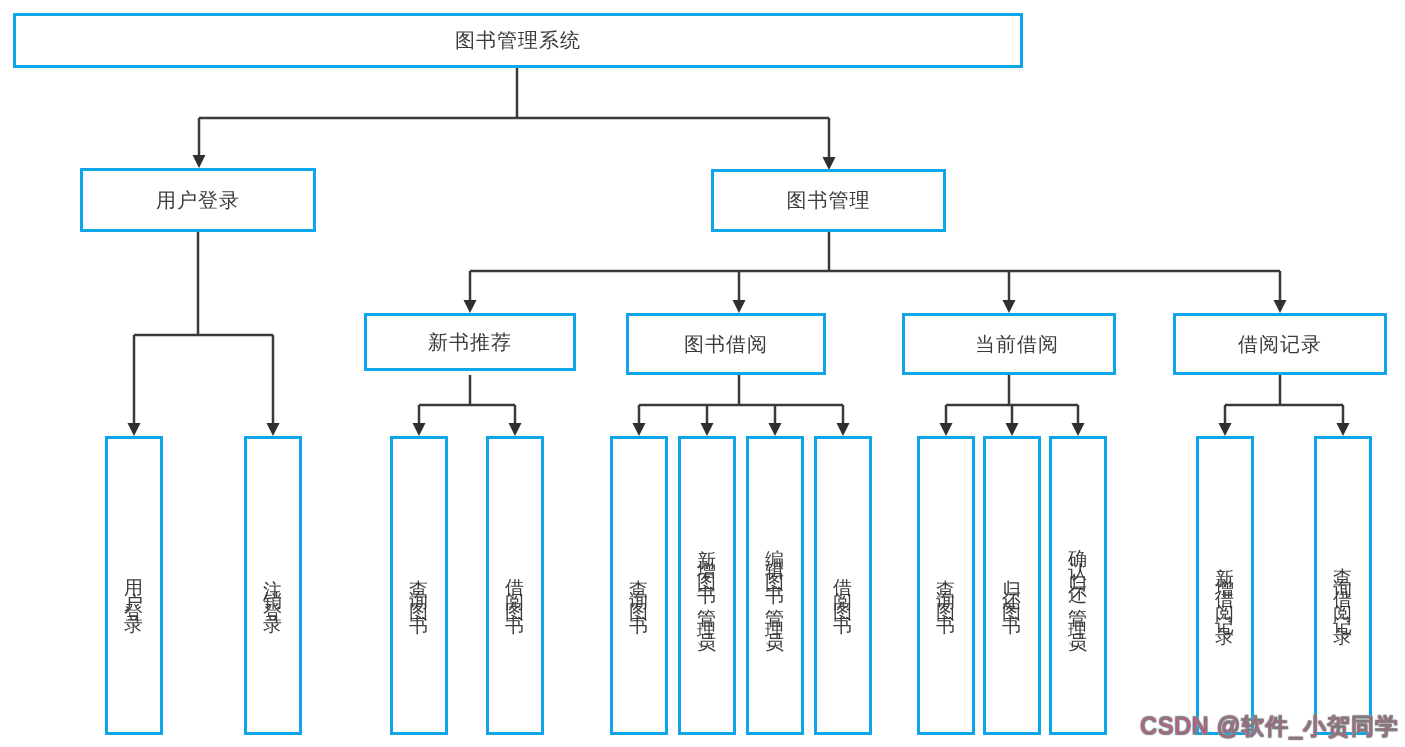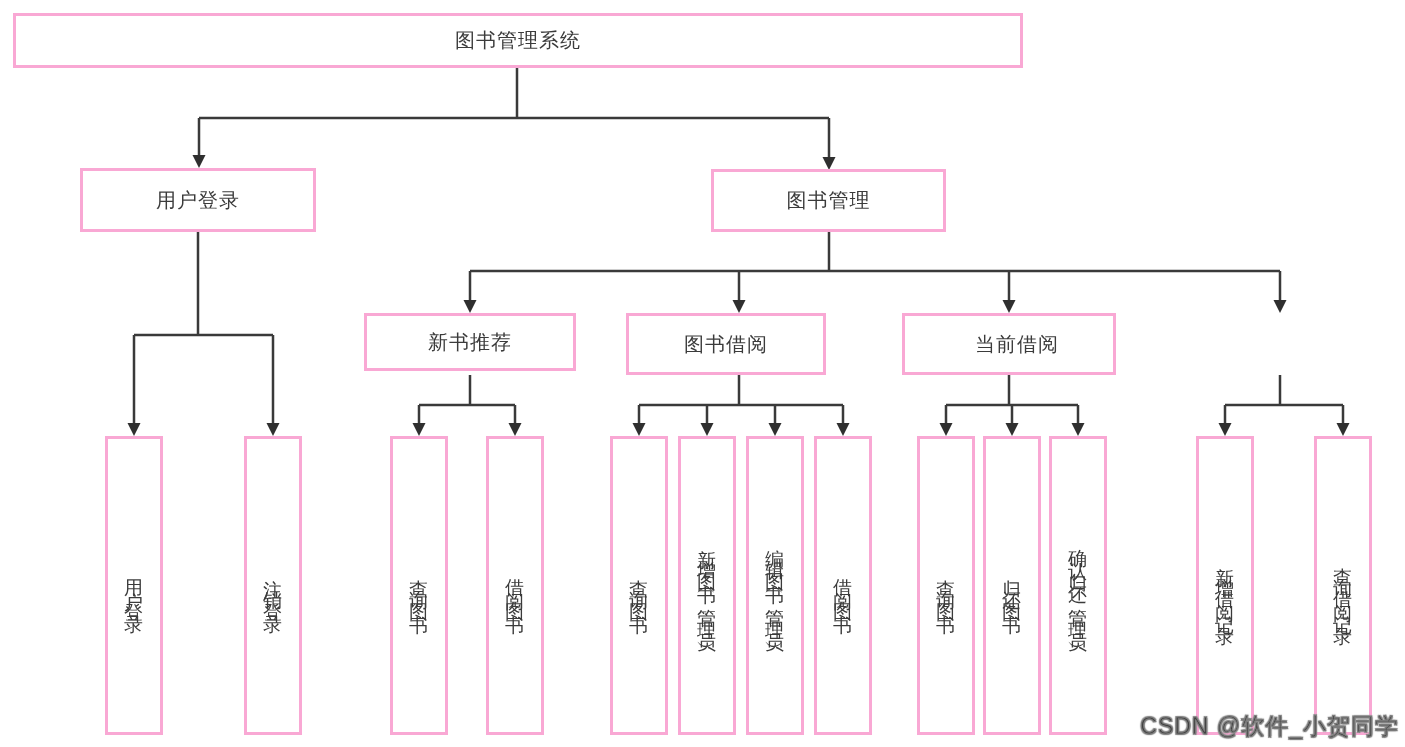--- a/index.html
+++ b/index.html
@@ -7,39 +7,39 @@
     position:relative;
     width:1405px;height:747px;
     background:#ffffff;
     font-family:"Liberation Sans",sans-serif;
     overflow:hidden;
   }
   #wires{position:absolute;left:0;top:0;width:1405px;height:747px;}
   .box{
     position:absolute;
     box-sizing:border-box;
-    border:3px solid #f9a8d4;
+    border:3px solid #0ea5e9;
     background:#ffffff;
     display:flex;align-items:center;justify-content:center;
     color:#3b3b3b;
   }
   .box-h{font-size:20px;letter-spacing:1px;}
   .box-v{
     writing-mode:vertical-rl;
     font-size:19px;
     letter-spacing:12px;
     line-height:1;
     padding-top:4px;
   }
   #watermark{
     position:absolute;
     right:6px;bottom:5px;
     font-size:23px;
     letter-spacing:1px;
-    color:#404040;
+    color:#ec4899;
     -webkit-text-stroke:1px #7a7a7a;
     text-shadow:1px 1px 1px #8a8a8a, -1px -1px 1px #9a9a9a, 1px -1px 1px #9a9a9a, -1px 1px 1px #9a9a9a;
     white-space:nowrap;
   }
 </style>
 </head>
 <body>
 
 <div id="stage">
 
@@ -84,20 +84,21 @@
   </svg>
 
   <div class="box box-h" style="left:13px;top:13px;width:1010px;height:55px;">图书管理系统</div>
 
   <div class="box box-h" style="left:80px;top:168px;width:236px;height:64px;">用户登录</div>
   <div class="box box-h" style="left:711px;top:169px;width:235px;height:63px;">图书管理</div>
 
   <div class="box box-h" style="left:364px;top:313px;width:212px;height:58px;">新书推荐</div>
   <div class="box box-h" style="left:626px;top:313px;width:200px;height:62px;">图书借阅</div>
   <div class="box box-h" style="left:902px;top:313px;width:214px;height:62px;padding-left:16px;">当前借阅</div>
+  <div class="box box-h" style="left:1173px;top:313px;width:214px;height:62px;">借阅记录</div>
 
   <div class="box box-v" style="left:105px;top:436px;width:58px;height:299px;">用户登录</div>
   <div class="box box-v" style="left:244px;top:436px;width:58px;height:299px;">注销登录</div>
 
   <div class="box box-v" style="left:390px;top:436px;width:58px;height:299px;">查询图书</div>
   <div class="box box-v" style="left:486px;top:436px;width:58px;height:299px;">借阅图书</div>
 
   <div class="box box-v" style="left:610px;top:436px;width:58px;height:299px;">查询图书</div>
   <div class="box box-v" style="left:678px;top:436px;width:58px;height:299px;">新增图书（管理员）</div>
   <div class="box box-v" style="left:746px;top:436px;width:58px;height:299px;">编辑图书（管理员）</div>

